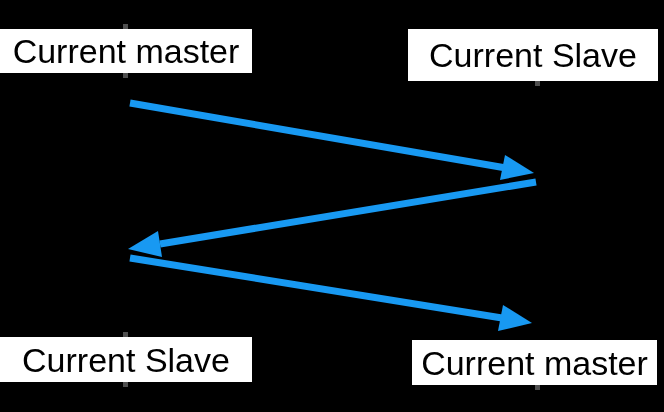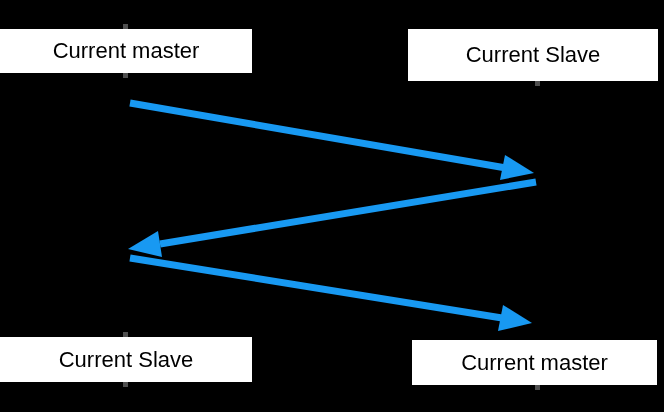--- a/index.html
+++ b/index.html
@@ -11,21 +11,21 @@
     overflow: hidden;
     font-family: "Liberation Sans", sans-serif;
   }
   .node {
     position: absolute;
     background: var(--node-fill, #fff);
     color: var(--node-text, #000);
     display: flex;
     align-items: center;
     justify-content: center;
-    font-size: 22px;
+    font-size: 34px;
     line-height: 1;
     white-space: nowrap;
   }
   .node-tl { left: 0px;   top: 29px;  width: 252px; height: 44px; }
   .node-tr { left: 408px; top: 29px;  width: 250px; height: 52px; }
   .node-bl { left: 0px;   top: 337px; width: 252px; height: 45px; }
   .node-br { left: 412px; top: 340px; width: 245px; height: 45px; }
   .arrows-layer { position: absolute; left: 0; top: 0; }
   .arrow-line { stroke: var(--arrow, #1899f2); stroke-width: 7; stroke-linecap: butt; }
   .arrow-head { fill: var(--arrow, #1899f2); stroke: none; }

